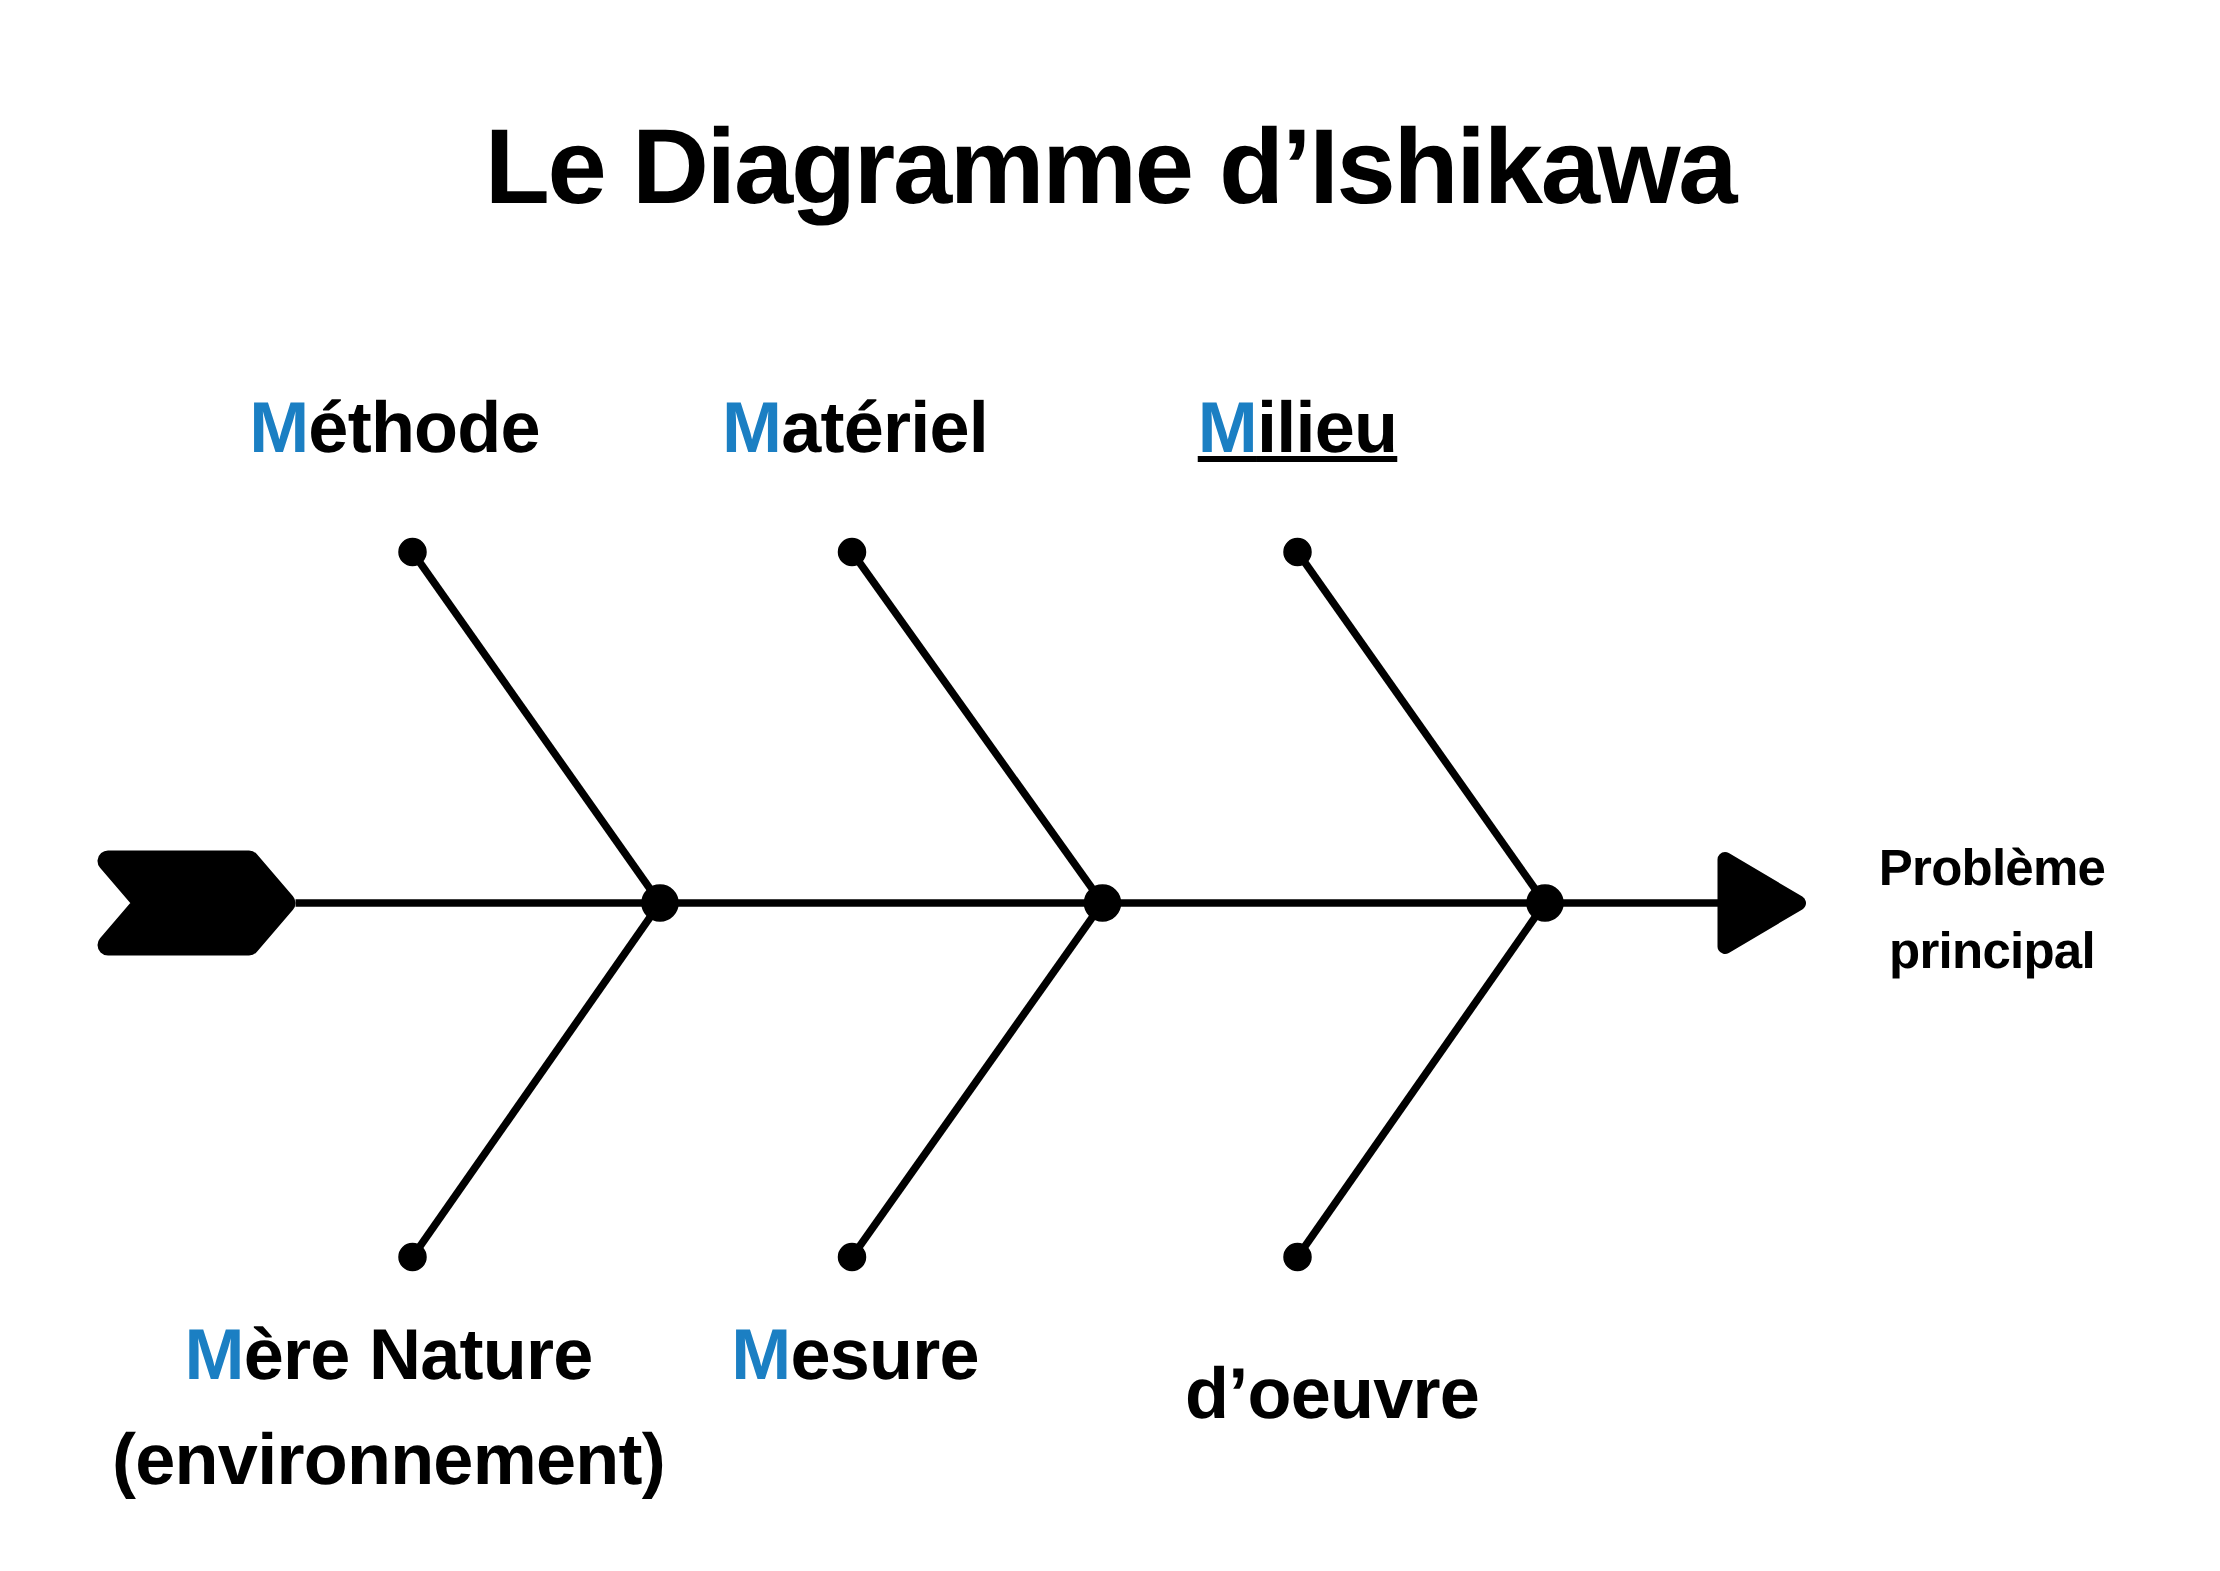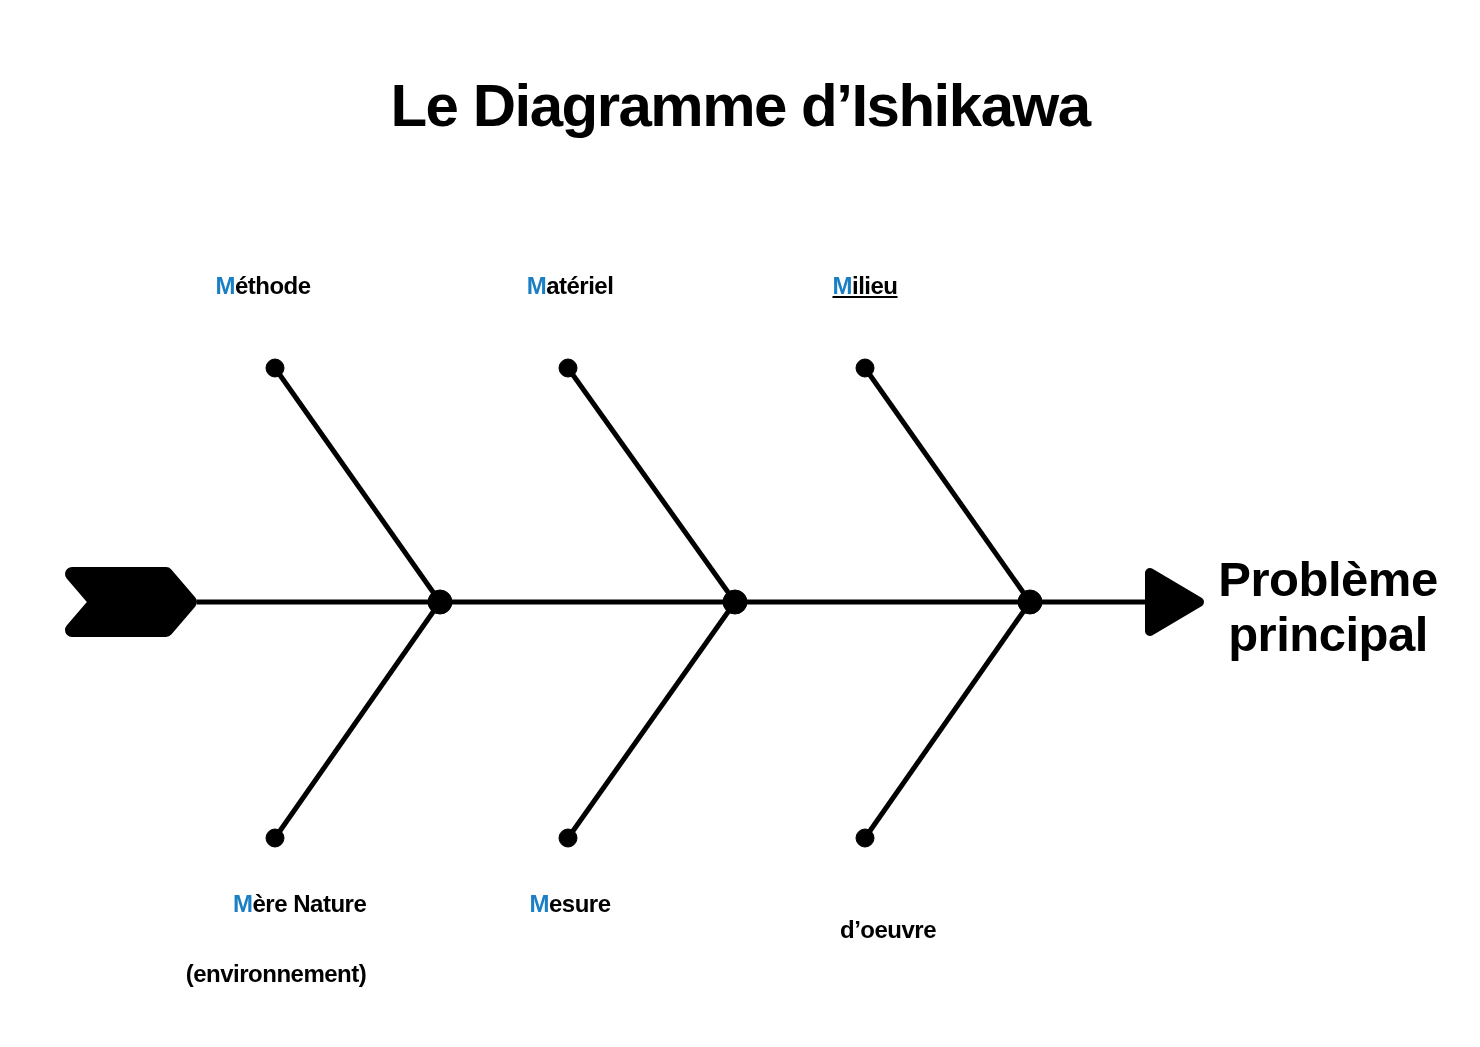--- a/index.html
+++ b/index.html
@@ -21,45 +21,45 @@
   }
   .diagram-svg {
     position: absolute;
     left: 0; top: 0;
     width: 1480px; height: 1047px;
   }
   .page-title {
     position: absolute;
     left: 740px; top: 76px;
     transform: translateX(-50%);
-    font-size: 60px;
+    font-size: 71px;
     font-weight: 700;
     letter-spacing: -1.5px;
     color: var(--ink);
     white-space: nowrap;
     line-height: 1;
   }
   .cause-label {
     position: absolute;
     transform: translateX(-50%);
-    font-size: 24px;
+    font-size: 48px;
     font-weight: 700;
     letter-spacing: -0.5px;
     color: var(--ink);
     white-space: nowrap;
     text-align: center;
     line-height: 44px;
   }
   .cause-label .line2 { margin-top: 26px; }
   .ini { color: var(--accent-blue); }
   .effect-label {
     position: absolute;
     left: 1328px; top: 552px;
     transform: translateX(-50%);
-    font-size: 49px;
+    font-size: 34px;
     font-weight: 700;
     letter-spacing: -0.5px;
     color: var(--ink);
     text-align: center;
     line-height: 55px;
     white-space: nowrap;
   }
   .stroke-shape { stroke: var(--ink); fill: none; stroke-width: 5; }
   .solid-shape { stroke: var(--ink); fill: var(--ink); stroke-linejoin: round; }
 </style>
@@ -98,21 +98,21 @@
   </svg>
 
   <h1 class="page-title">Le Diagramme d’Ishikawa</h1>
 
   <div class="cause-label" style="left:263px; top:264px;"><span class="ini">M</span><span>éthode</span></div>
 
   <div class="cause-label" style="left:570px; top:264px;"><span class="ini">M</span><span>atériel</span></div>
 
   <div class="cause-label" style="left:865px; top:264px;text-decoration:underline;"><span class="ini">M</span><span>ilieu</span></div>
 
-  <div class="cause-label" style="left:276px; top:882px;text-align:right;">
+  <div class="cause-label" style="left:259px; top:882px;">
     <div class="line1"><span class="ini">M</span><span>ère Nature</span></div>
     <div class="line2">(environnement)</div>
   </div>
 
   <div class="cause-label" style="left:570px; top:882px;text-align:right;"><span class="ini">M</span><span>esure</span></div>
 
   <div class="cause-label" style="left:888px; top:882px;">
     <div class="line2">d’oeuvre</div>
   </div>
 

